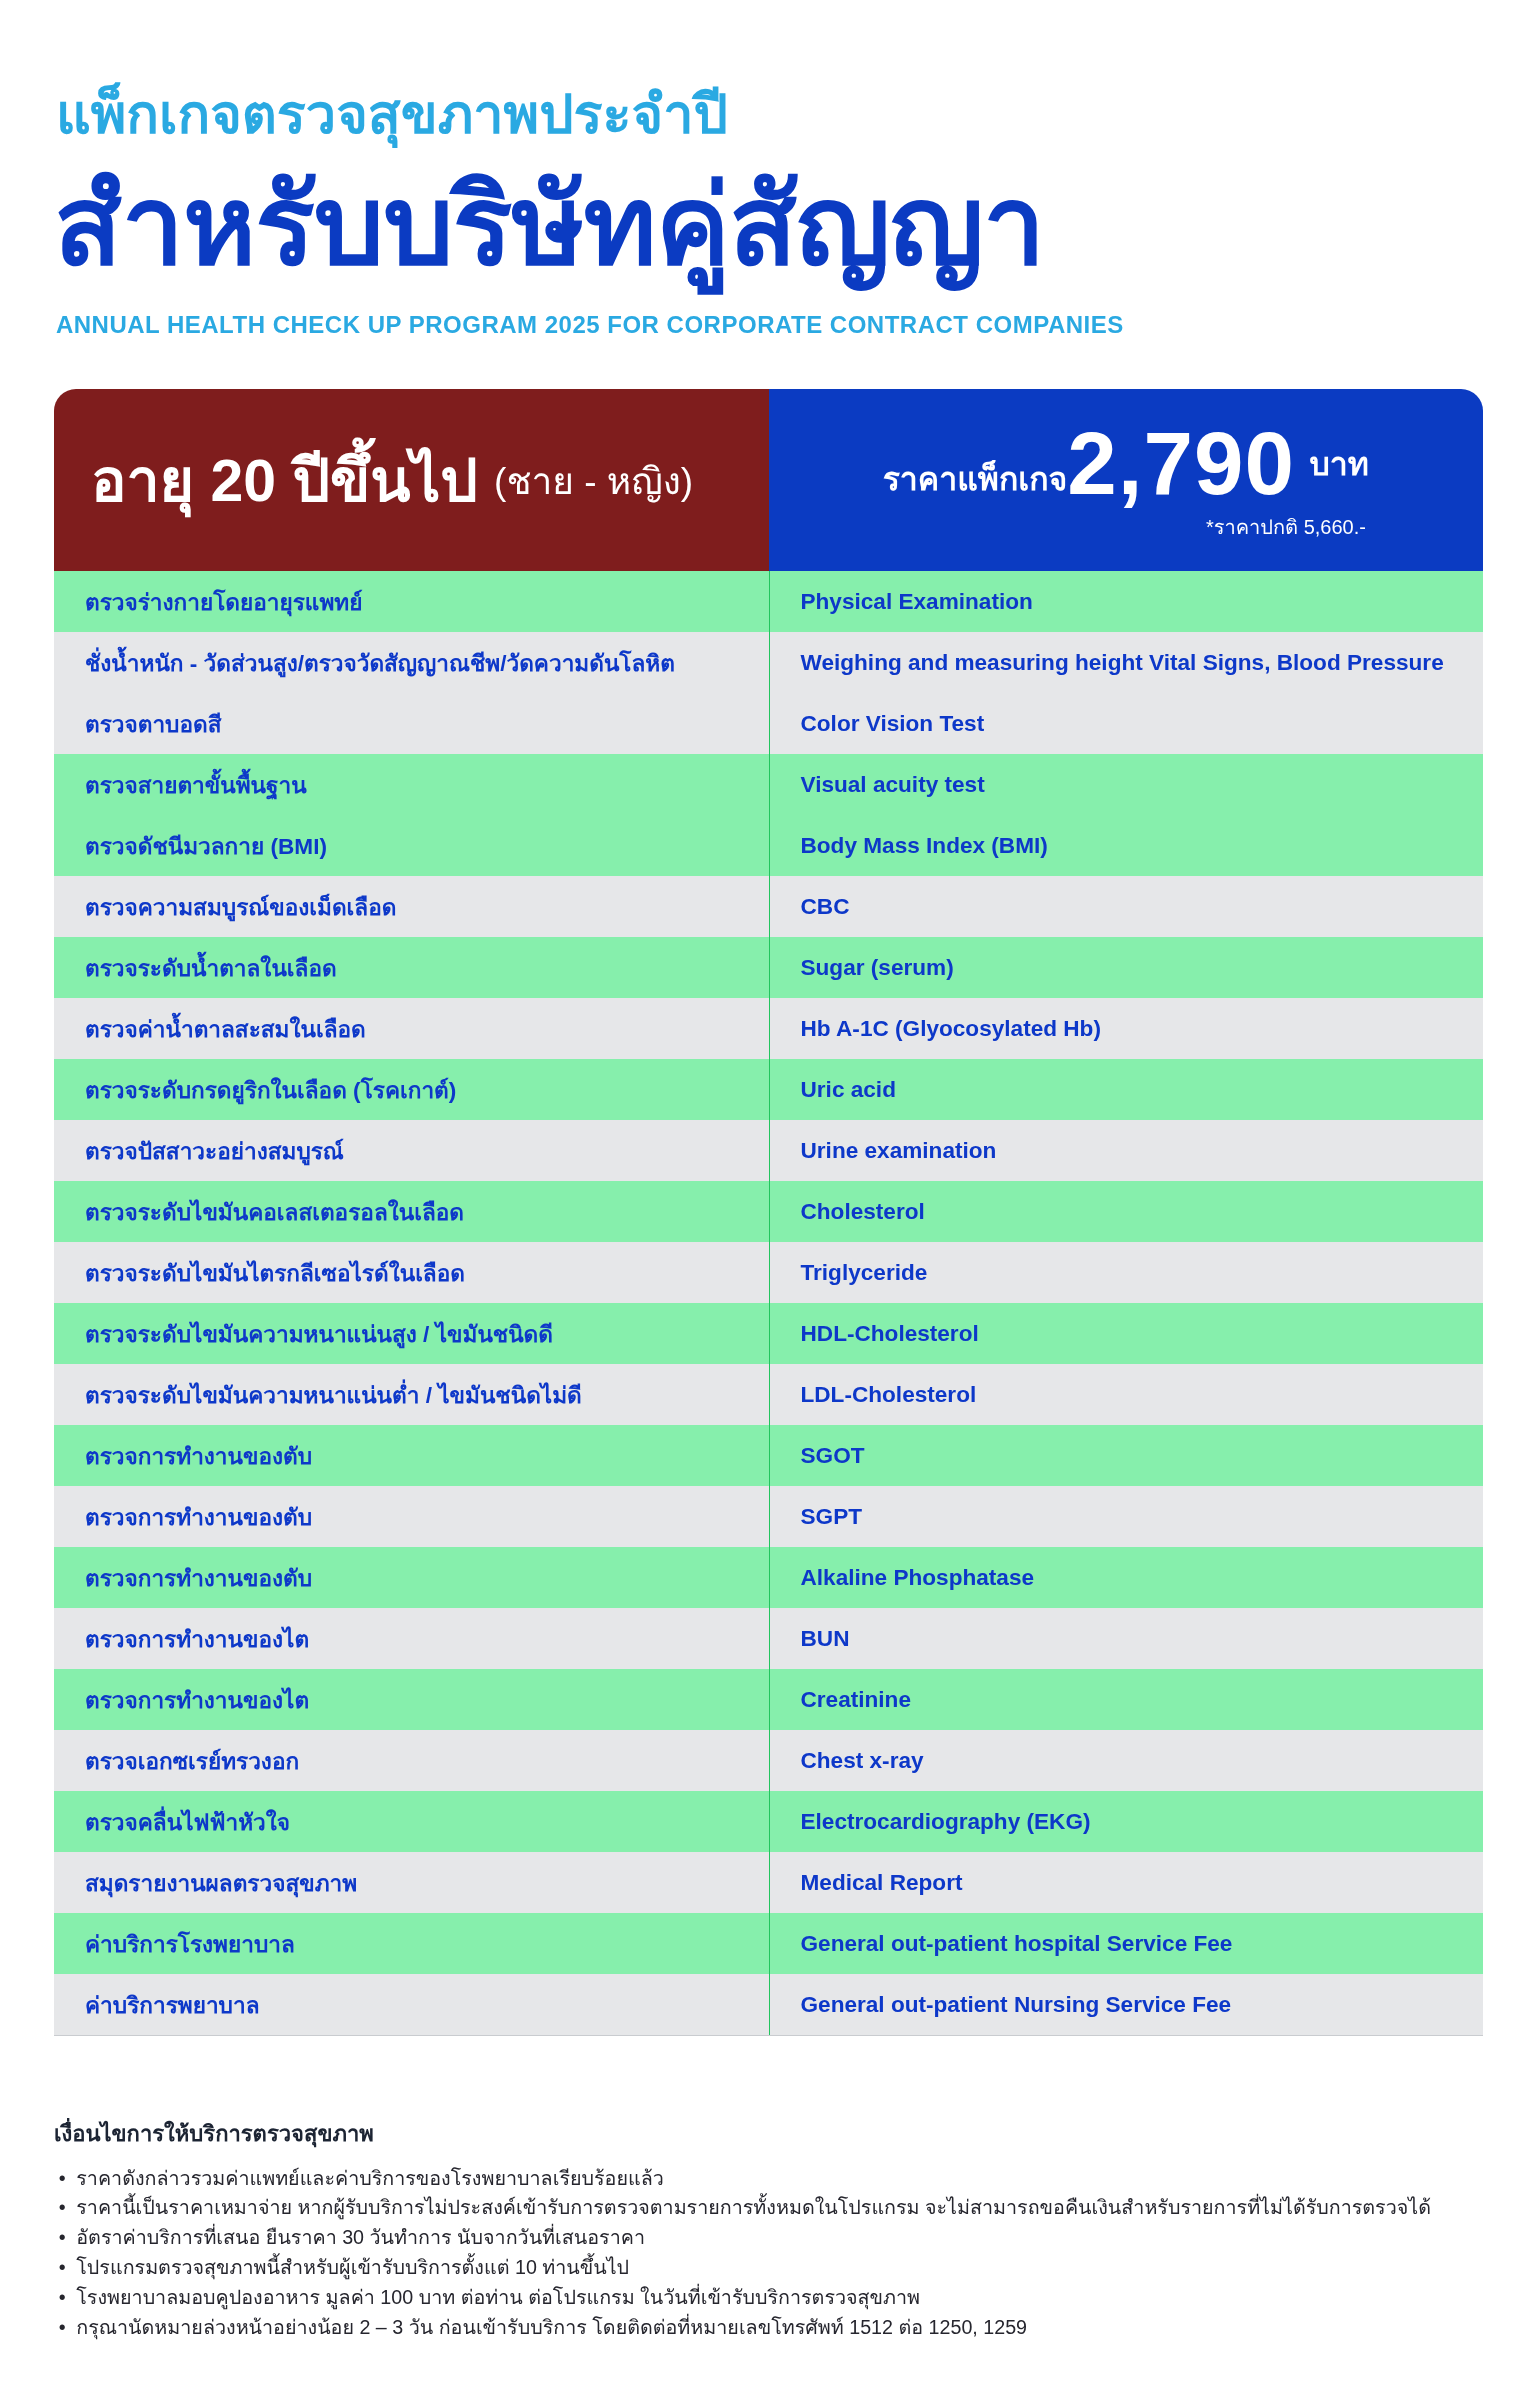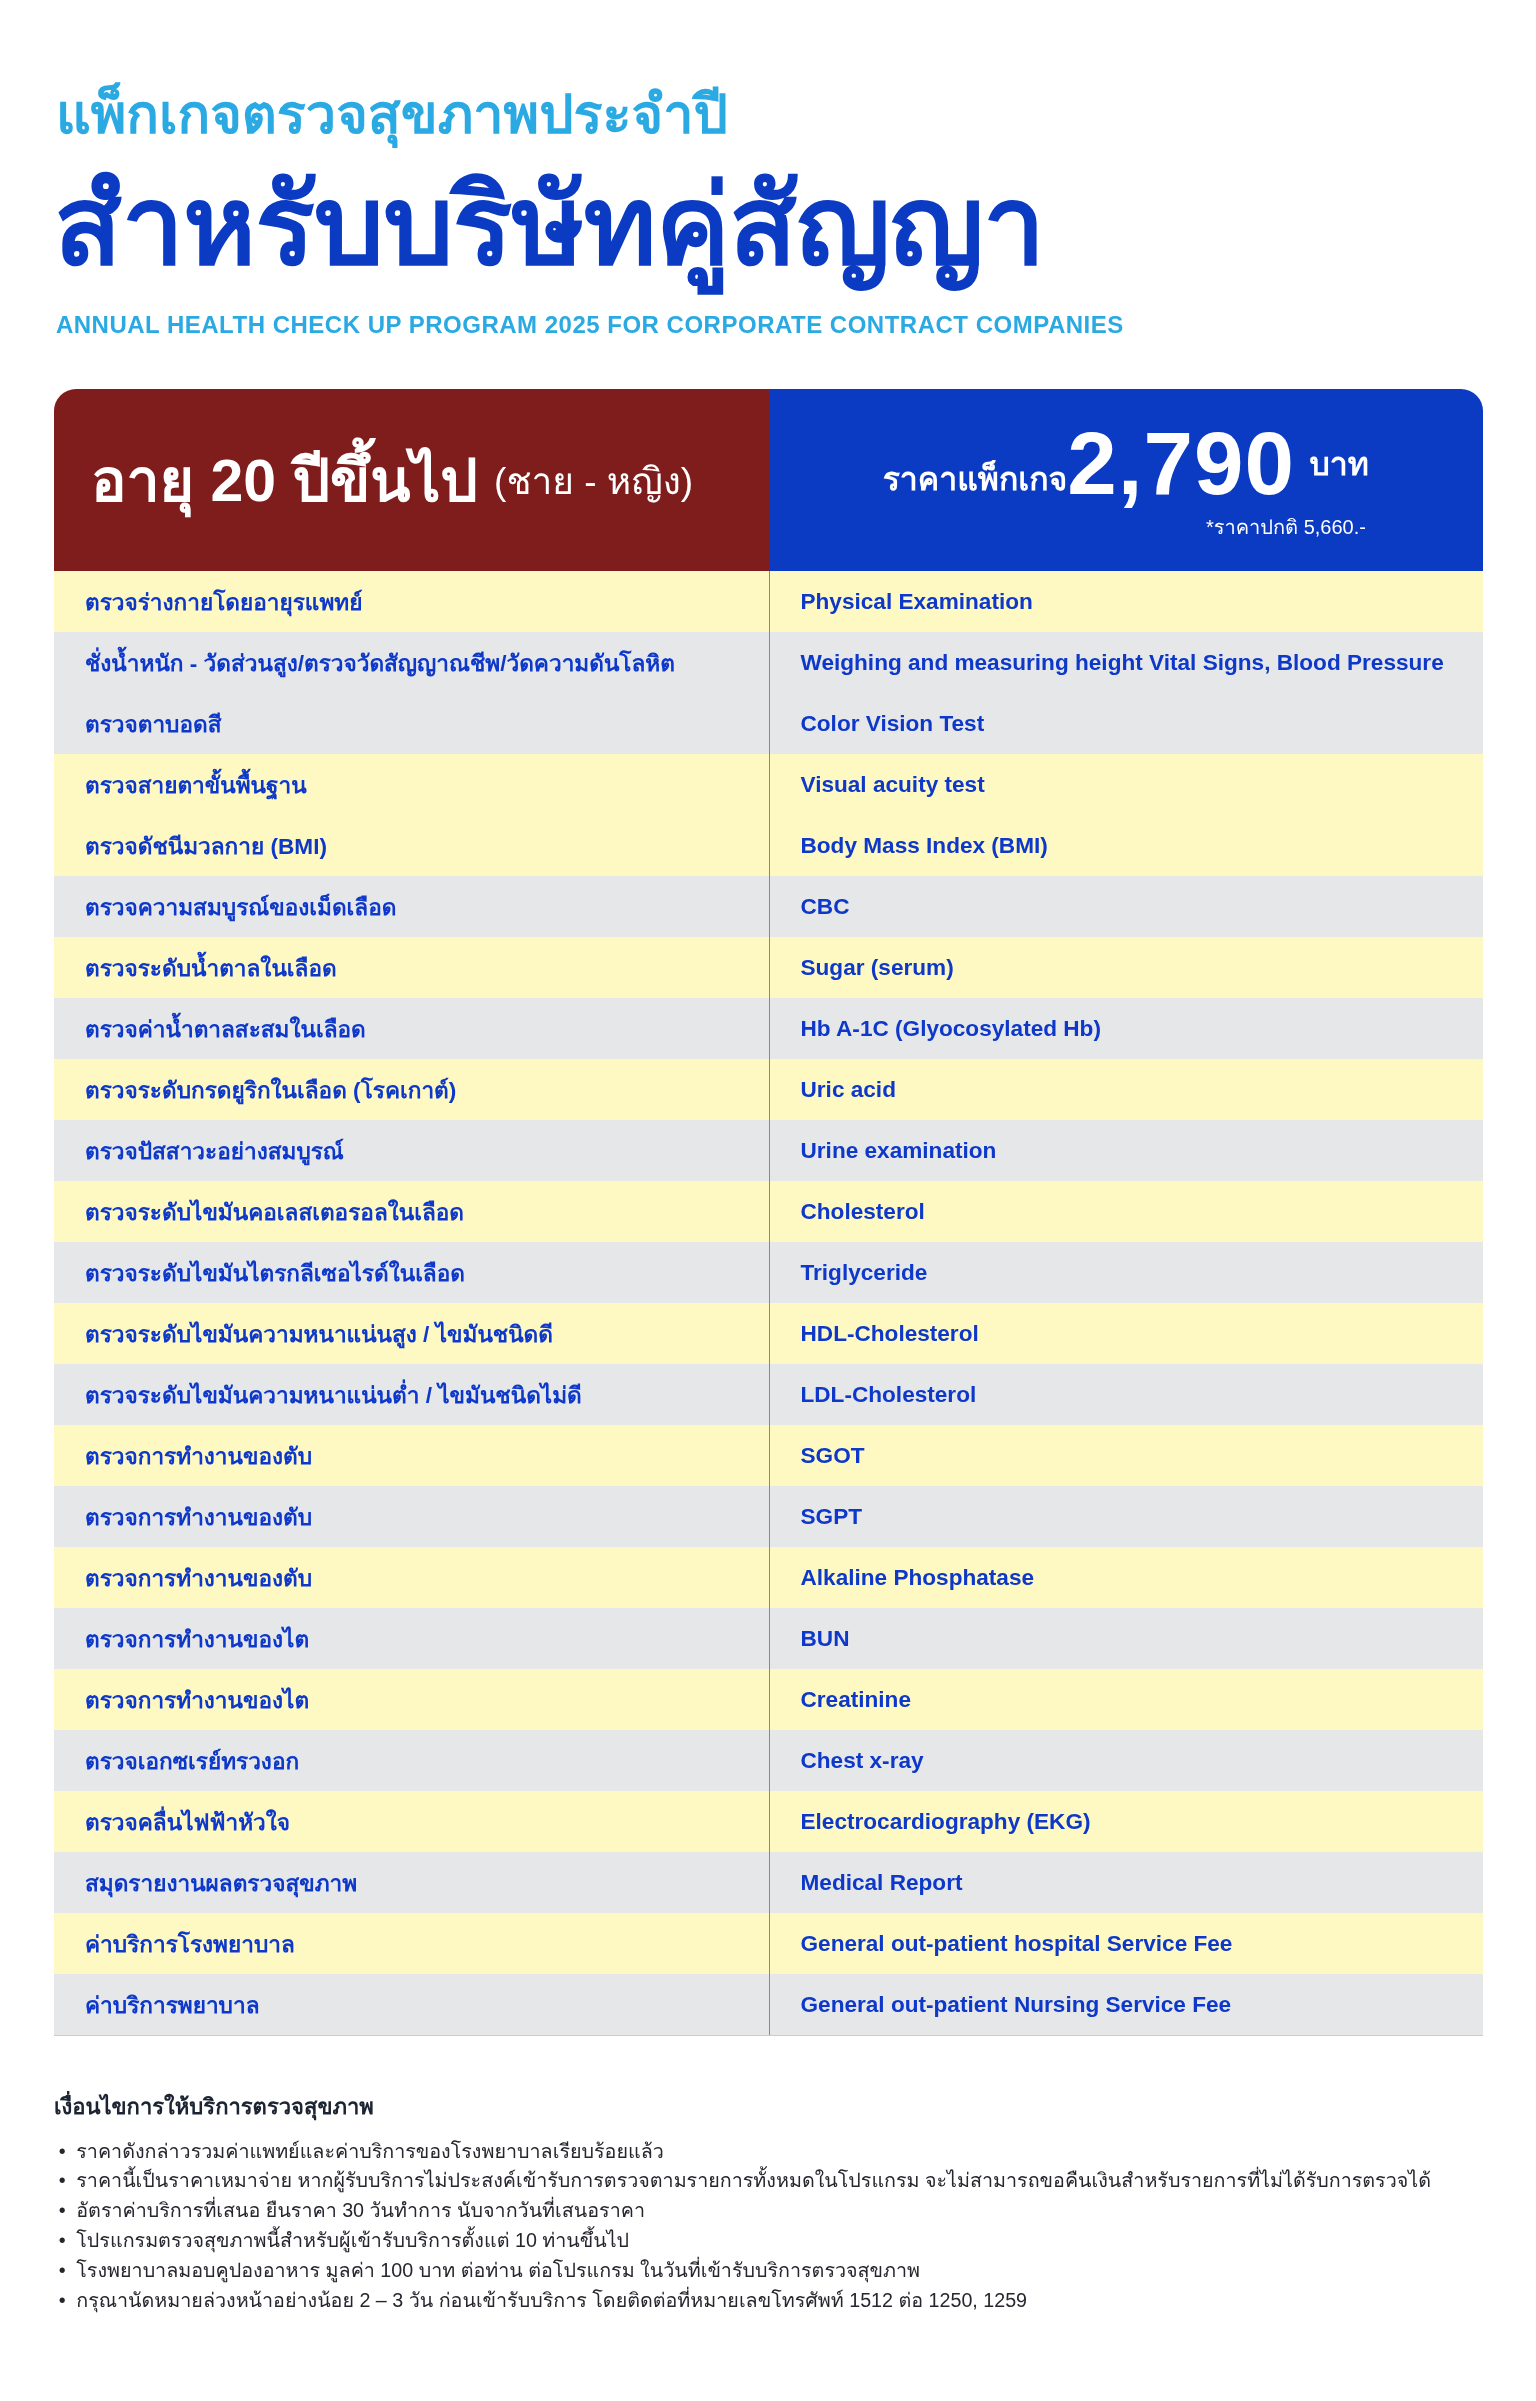--- a/index.html
+++ b/index.html
@@ -71,37 +71,37 @@
   .price-row{display:flex;align-items:center;justify-content:center;}
   .price-value{font-size:89px;font-weight:800;letter-spacing:1px;line-height:1.05;}
   .price-unit{font-size:32px;font-weight:600;margin-left:14.4px;}
   .price-note{font-size:20px;font-weight:500;margin-top:1px;padding-right:2.9px;}
 
   
   .tbl-body{border-bottom:1.4px solid #C9CCD0;}
   .tr{
     display:flex;
     height:61px;
-    background:#fef9c3;
+    background:#86efac;
   }
   .tr.alt{background:#E6E7E9;}
   .td{
     width:50%;
     box-sizing:border-box;
     display:flex;
     align-items:center;
     color:#0D38C9;
     font-size:22.6px;
     font-weight:600;
     padding-left:31px;
   }
   .td.en{border-left:1px solid #22c55e;}
 
   
-  .conditions{margin-top:53px;width:1429px;}
+  .conditions{margin-top:80px;width:1429px;}
   .cond-title{
     color:#1C2433;
     font-size:22px;
     font-weight:800;
     margin:0 0 12.5px 0;
   }
   .cond-list{list-style:none;margin:0;padding:0;}
   .cond-item{
     display:flex;
     color:#26262E;

